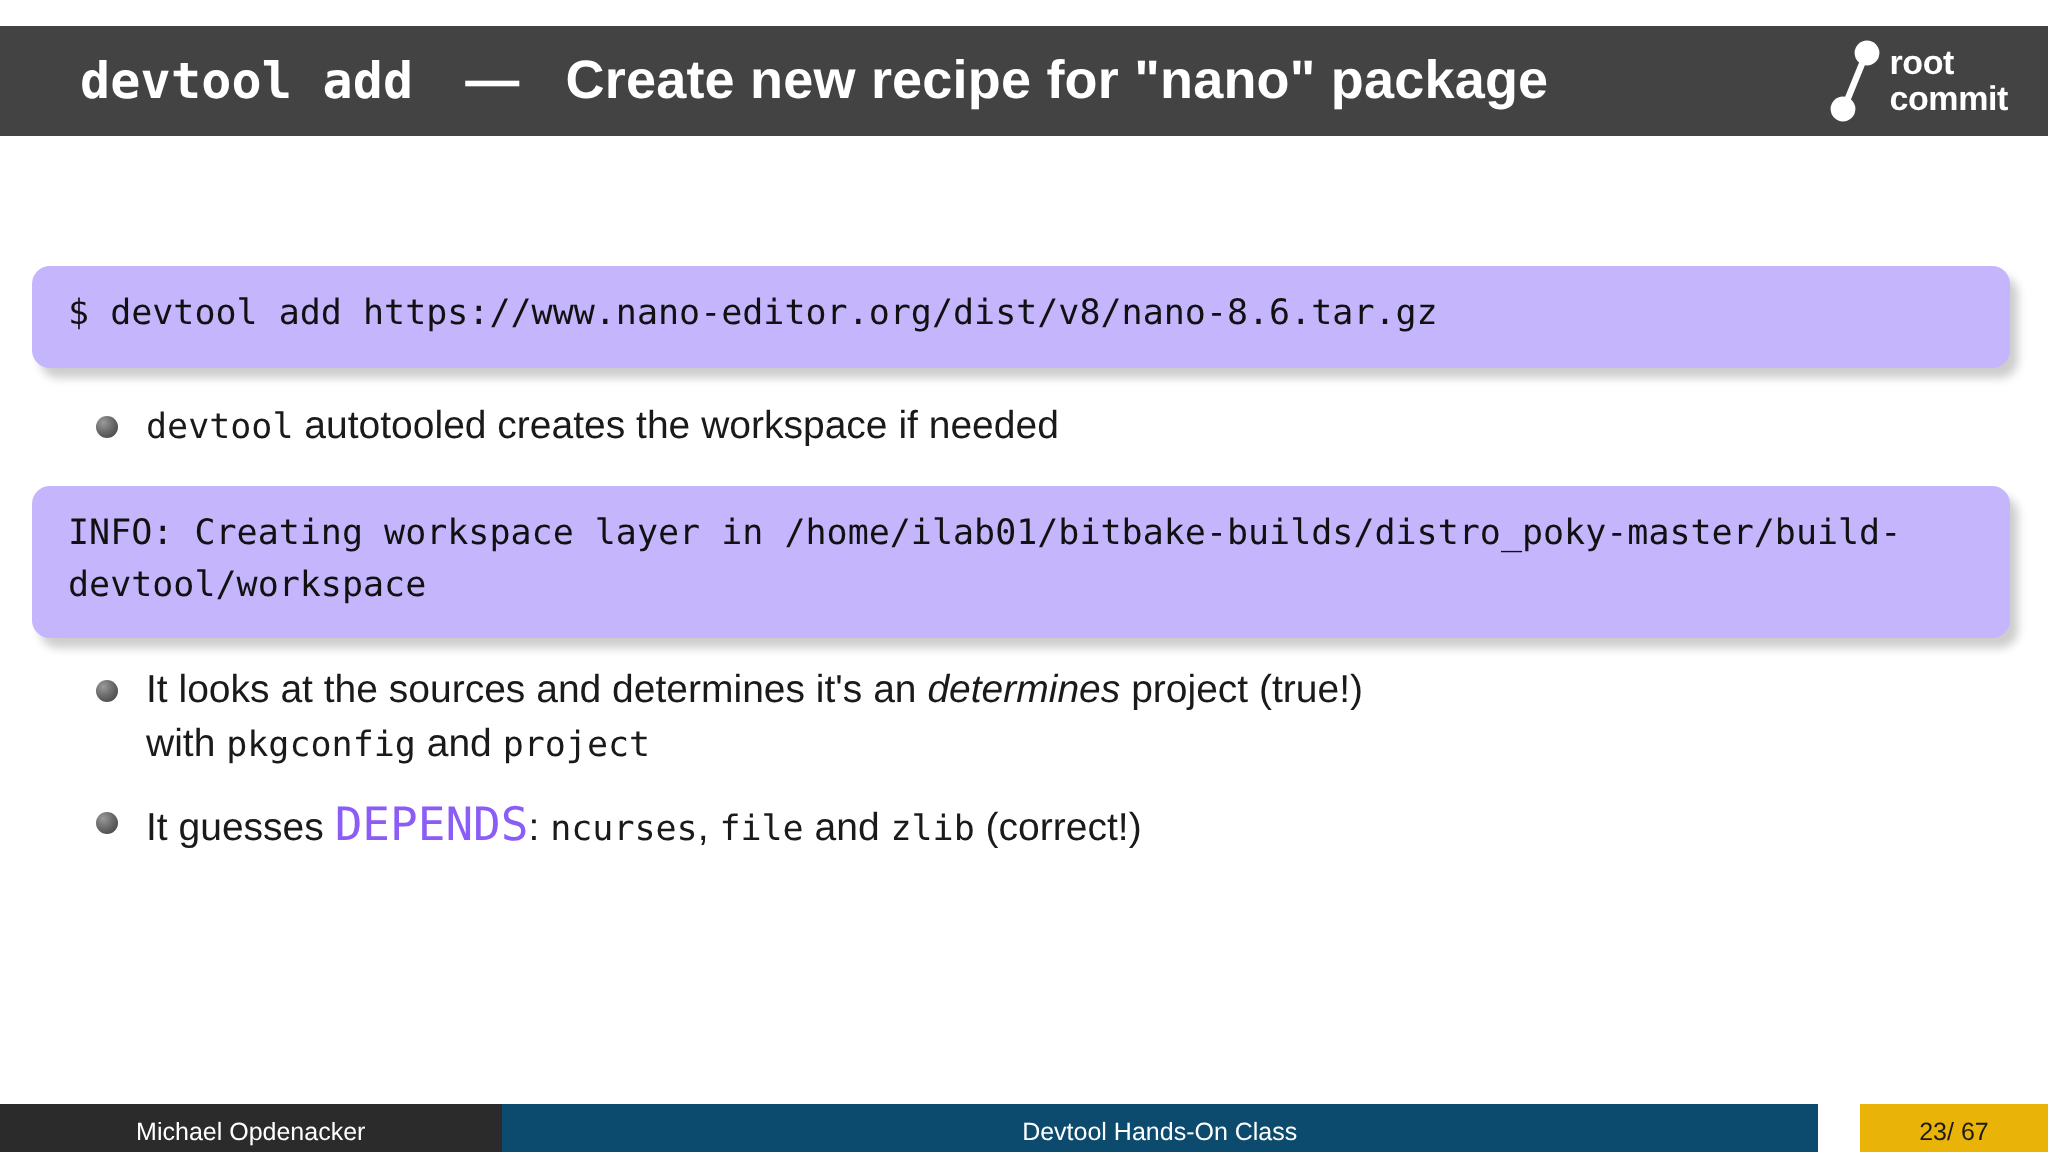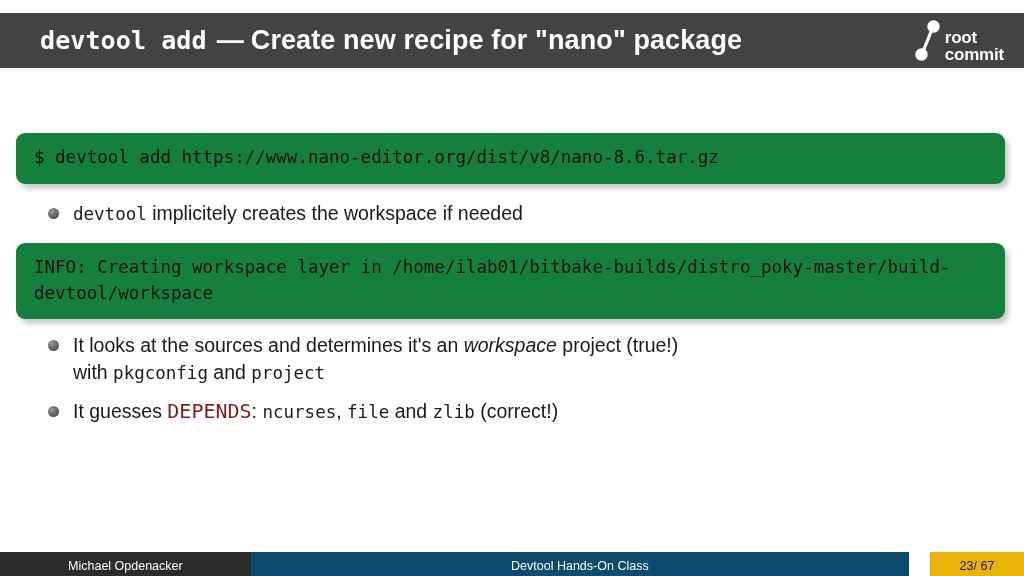--- a/index.html
+++ b/index.html
@@ -32,37 +32,37 @@
   .title {
     flex: 1 1 auto;
     color: #ffffff;
     font-size: 27px;
     font-weight: bold;
     letter-spacing: .1px;
     white-space: nowrap;
     line-height: 1;
     display: flex;
     align-items: baseline;
-    gap: 0;
+    gap: 16px;
   }
   .title .mono {
     font-family: "DejaVu Sans Mono", monospace;
     font-weight: bold;
     font-size: 25px;
   }
   .title .sep {
     padding: 0 7px 0 10px;
     font-weight: bold;
   }
 
   
   .logo {
     flex: 0 0 auto;
     display: flex;
-    align-items: flex-end;
+    align-items: center;
     gap: 5px;
     margin-right: 6px;
   }
   .logo-mark {
     width: 26px;
     height: 46px;
     display: block;
   }
   .logo-text {
     display: flex;
@@ -80,21 +80,21 @@
     left: 0;
     top: 68px;
     width: 1024px;
     height: 480px;
   }
 
   .codebox {
     position: absolute;
     left: 16px;
     width: 989px;
-    background: #15803d;
+    background: #c4b5fd;
     border-radius: 9px;
     box-sizing: border-box;
     padding: 12px 18px 13px 18px;
     font-family: "DejaVu Sans Mono", monospace;
     font-size: 17.5px;
     line-height: 1.47;
     color: #111111;
     box-shadow: 4px 5px 5px rgba(0,0,0,0.20);
     word-break: break-word;
   }
@@ -129,22 +129,22 @@
     border-radius: 50%;
     background: radial-gradient(circle at 33% 30%, #9a9a9a 0%, #6e6e6e 42%, #3a3a3a 100%);
   }
   .bullet-item .mono {
     font-family: "DejaVu Sans Mono", monospace;
     font-size: 17.5px;
   }
   .bullet-item .ital { font-style: italic; }
   .bullet-item .depends {
     font-family: "DejaVu Sans Mono", monospace;
-    font-size: 20px;
-    color: #7f1d1d;
+    font-size: 23px;
+    color: #8b5cf6;
   }
   .line2 { display: block; }
 
   
   .footer {
     position: absolute;
     left: 0;
     top: 552px;
     width: 1024px;
     height: 28px;
@@ -193,32 +193,32 @@
   </div>
 </div>
 
 <div class="content">
 
   <div class="codebox" id="cmd-box">$ devtool add https://www.nano-editor.org/dist/v8/nano-8.6.tar.gz</div>
 
   <ul class="bullet-list" id="bullets-1">
     <li class="bullet-item">
       <span class="bullet-dot"></span>
-      <span class="mono">devtool</span><span> implicitely creates the workspace if needed</span>
+      <span class="mono">devtool</span><span> autotooled creates the workspace if needed</span>
     </li>
   </ul>
 
   <div class="codebox" id="info-box">INFO: Creating workspace layer in /home/ilab01/bitbake-builds/distro_poky-master/build-devtool/workspace</div>
 
   <ul class="bullet-list" id="bullets-2">
 
 
     <li class="bullet-item">
       <span class="bullet-dot"></span>
-      <span>It looks at the sources and determines it's an </span><span class="ital">workspace</span><span> project (true!)</span>
+      <span>It looks at the sources and determines it's an </span><span class="ital">determines</span><span> project (true!)</span>
       <span class="line2"><span>with </span><span class="mono">pkgconfig</span><span> and </span><span class="mono">project</span></span>
     </li>
 
     <li class="bullet-item">
       <span class="bullet-dot"></span>
       <span>It guesses </span><span class="depends">DEPENDS</span><span>: </span><span class="mono">ncurses</span><span>, </span><span class="mono">file</span><span> and </span><span class="mono">zlib</span><span> (correct!)</span>
     </li>
 
   </ul>
 </div>

